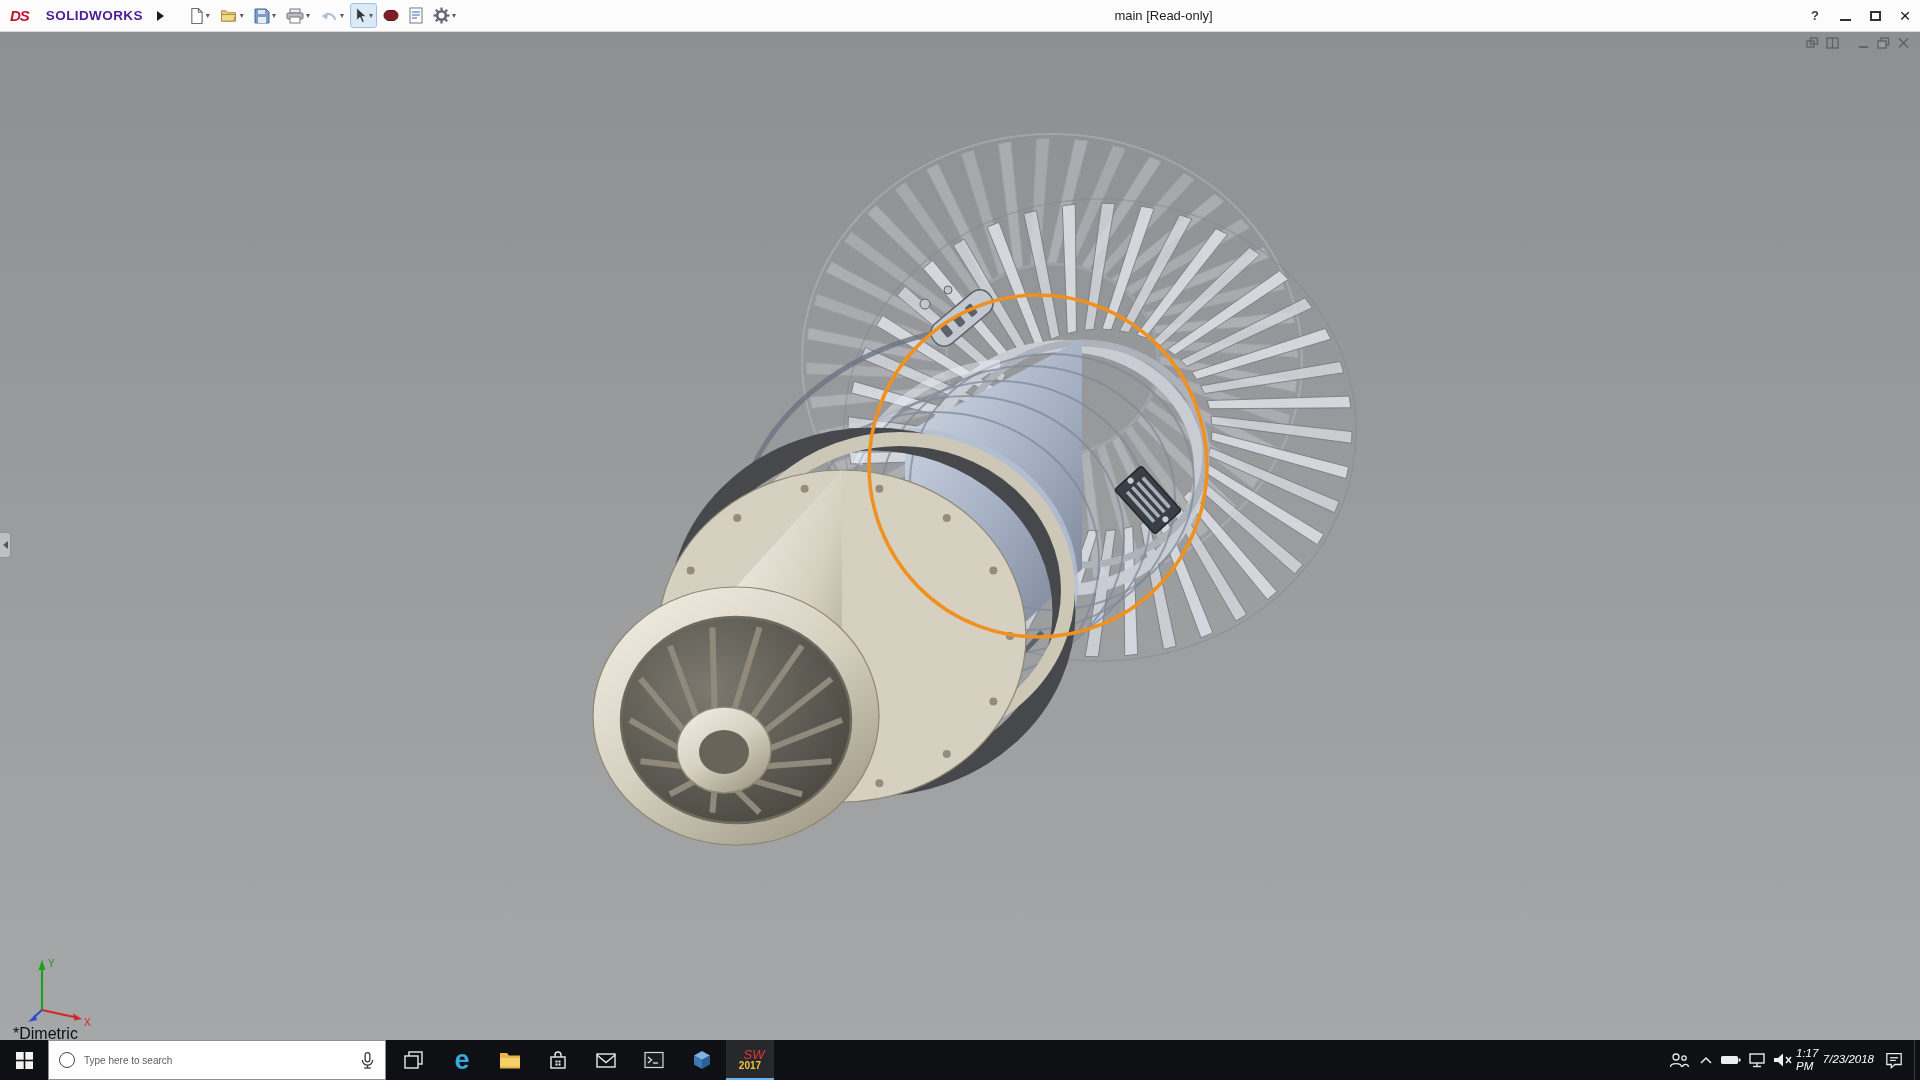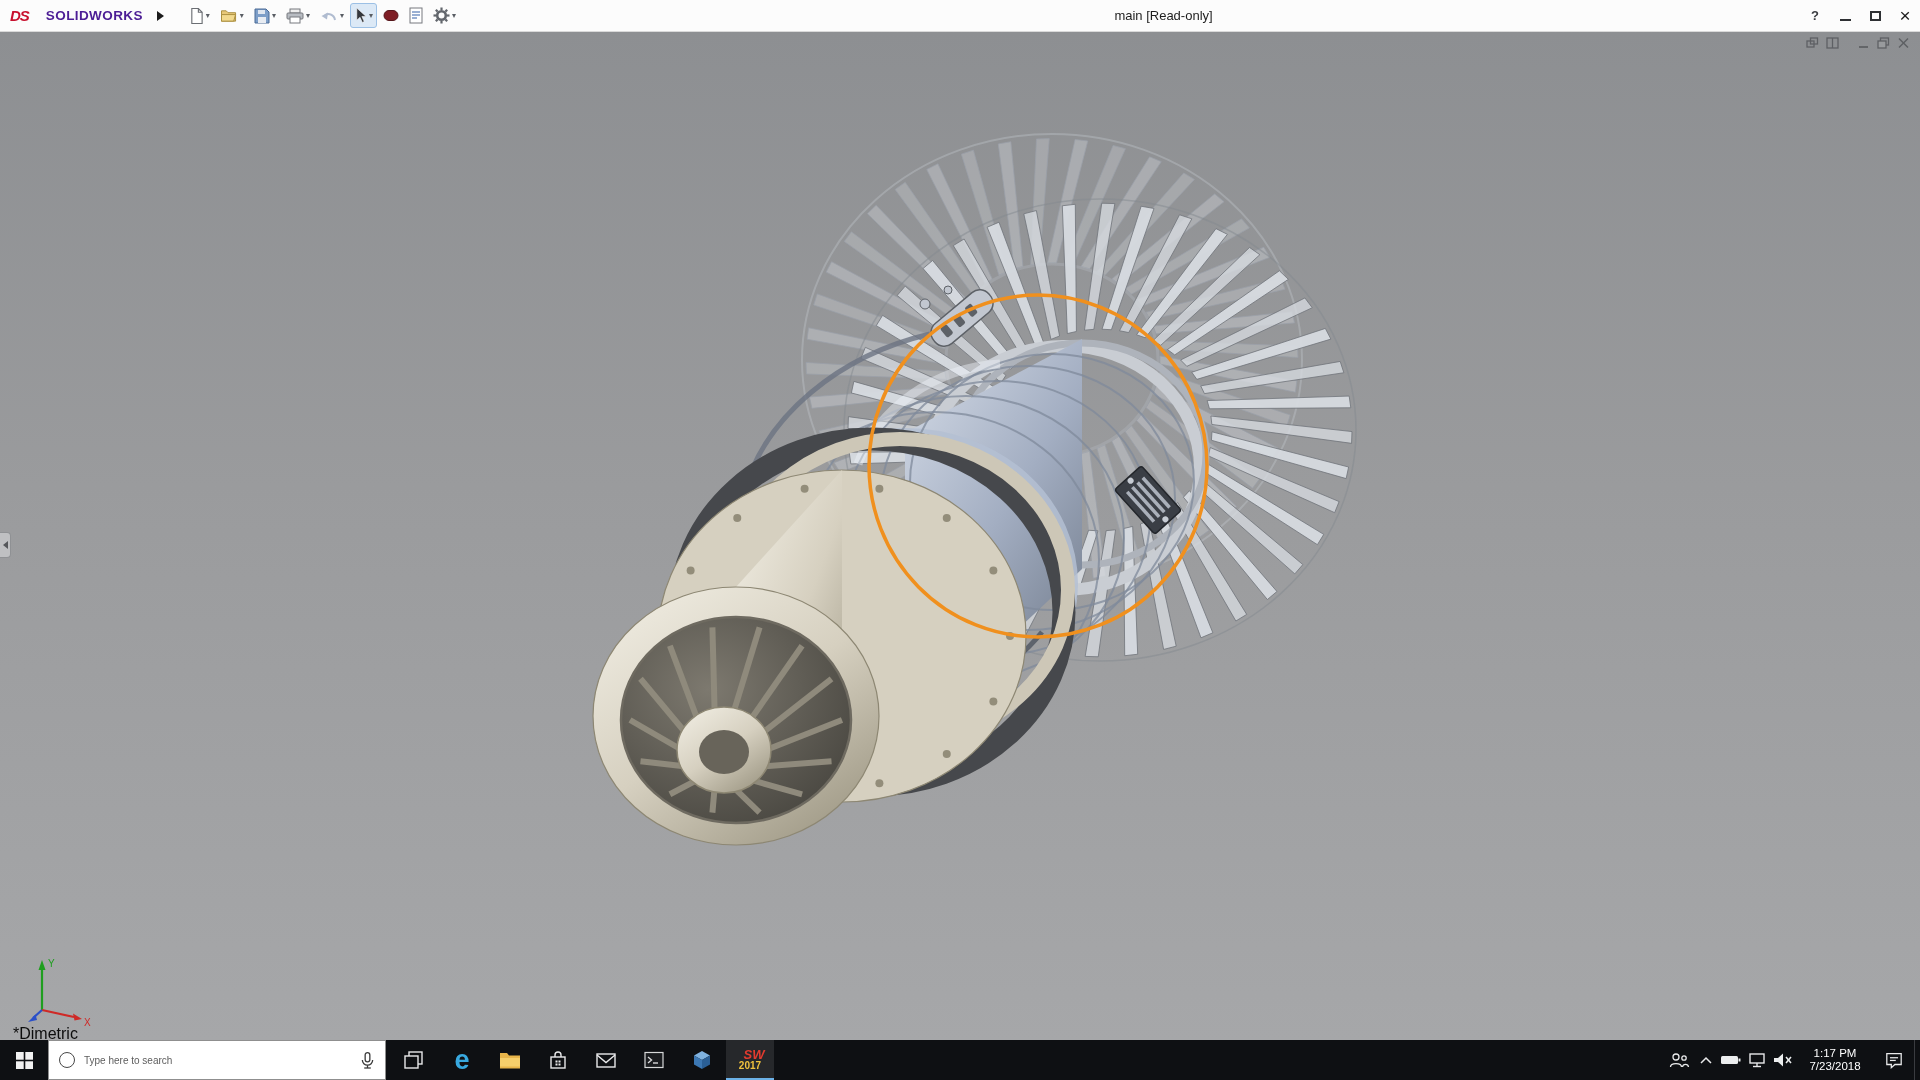--- a/index.html
+++ b/index.html
@@ -44,26 +44,26 @@
   .tb-start { width:48px; display:flex; align-items:center; justify-content:center; cursor:pointer; }
   .searchbox { width:338px; background:#ffffff; border:1px solid #8f8f8f; display:flex; align-items:center; gap:9px; padding:0 10px; }
   .cortana-ring { width:16px; height:16px; border:1.8px solid #474747; border-radius:50%; flex:0 0 auto; cursor:pointer; }
   .search-input { flex:1; border:none; outline:none; font-size:10px; color:#333; background:transparent; font-family:"Liberation Sans",sans-serif; }
   .search-input::placeholder { color:#5d5d5d; opacity:1; }
   .tb-apps { display:flex; align-items:stretch; margin-left:4px; }
   .tb-app { width:48px; display:flex; align-items:center; justify-content:center; cursor:pointer; position:relative; }
   .tb-app.active { background:rgba(255,255,255,.10); box-shadow:inset 0 -2px 0 #6cb2e8; }
   .edge-e { font-size:27px; font-weight:700; color:#38a9e0; line-height:27px; }
   .sw-badge { display:flex; flex-direction:column; align-items:center; line-height:11px; }
-  .sw-badge .sw { color:#e23b2f; font-weight:700; font-style:italic; font-size:13px;margin-left:8px; }
+  .sw-badge .sw { color:#e23b2f; font-weight:400; font-style:italic; font-size:13px;margin-left:8px; }
   .sw-badge .yr { color:#f0c23e; font-size:10px; font-weight:700; }
   .tray { margin-left:auto; display:flex; align-items:stretch; }
   .tray-btn { display:flex; align-items:center; justify-content:center; cursor:pointer; }
   .w26 { width:26px; } .w30 { width:30px; } .w24 { width:24px; }
-  .clock { width:78px; display:flex; flex-direction:column; justify-content:center; align-items:center; color:#fff; font-size:11.5px; line-height:13.5px; cursor:pointer; }
+  .clock { width:78px; display:flex; flex-direction:row; justify-content:center; align-items:center; color:#fff; font-size:11.5px; line-height:13.5px; cursor:pointer;font-style:italic; }
   .action-center { width:40px; }
   .show-desktop { width:6px; border-left:1px solid #3a3c40; cursor:pointer; }
 </style>
 </head>
 <body>
 
 <div class="titlebar">
   <div class="brand">
     <span class="brand-mark">DS</span>
     <span class="brand-name">SOLIDWORKS</span>

